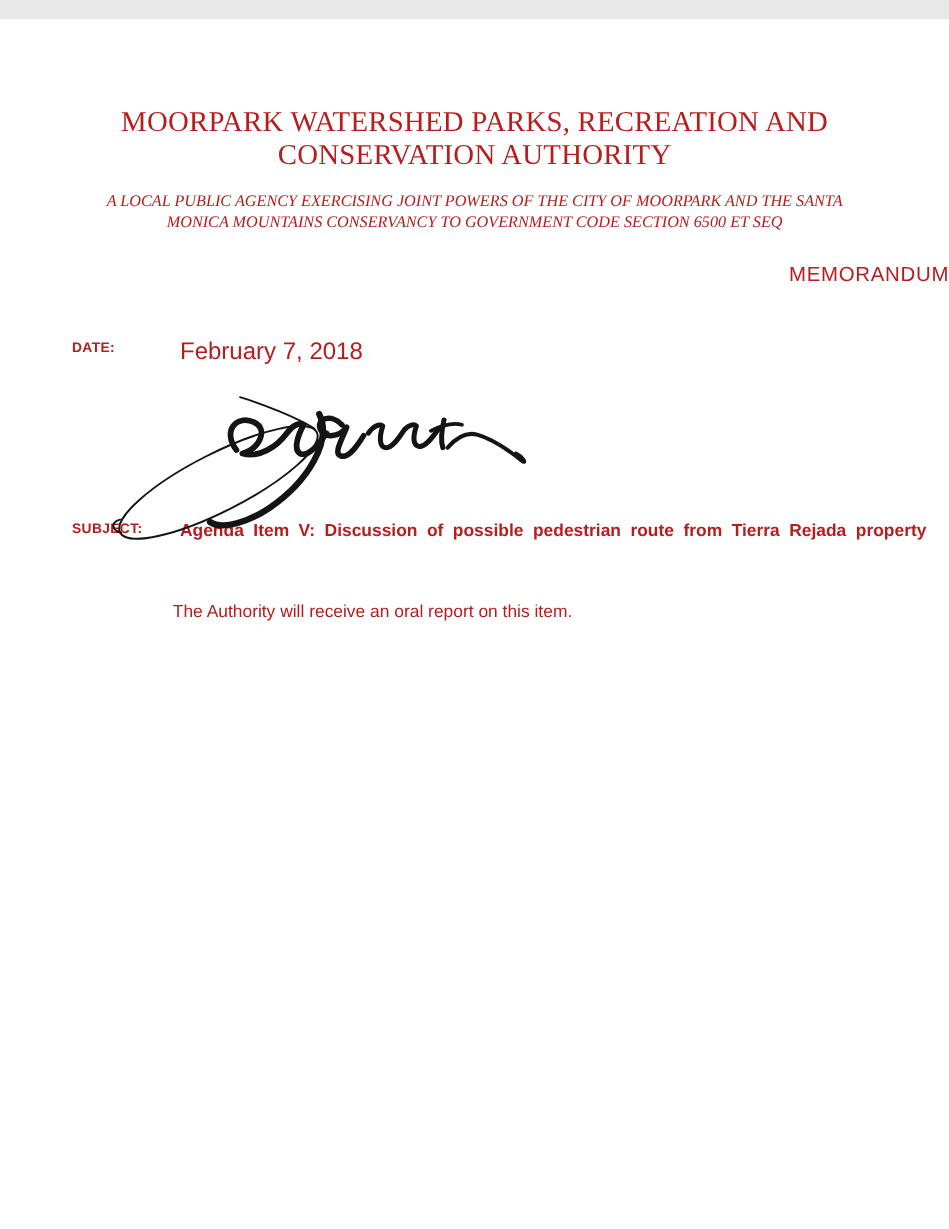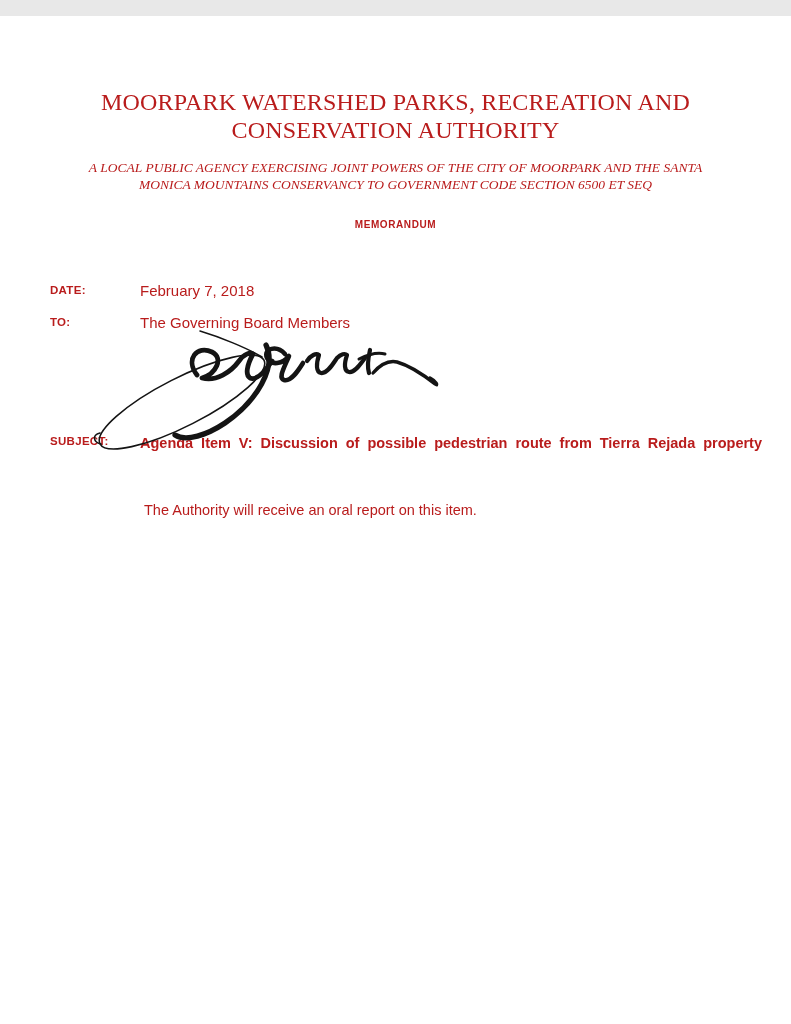--- a/index.html
+++ b/index.html
@@ -39,45 +39,45 @@
     font-style: italic;
     font-weight: normal;
     font-size: 13.5px;
     line-height: 17px;
   }
   .memo-heading {
     position: absolute;
     top: 203px;
     left: 0;
     width: 100%;
-    text-align: center;
-    font-weight: bold;
-    font-size: 10px;
+    text-align: right;
+    font-weight: normal;
+    font-size: 17px;
     letter-spacing: 0.6px;
   }
   .row {
     position: absolute;
-    left: 50px;
+    left: 60px;
     width: 720px;
     height: 24px;
   }
   .row .label {
     position: absolute;
     left: 0;
     top: 2px;
     font-size: 11.5px;
     font-weight: bold;
     letter-spacing: 0.3px;
     white-space: nowrap;
   }
   .row .value {
     position: absolute;
     left: 90px;
     top: 0;
-    font-size: 15px;
+    font-size: 20px;
     white-space: nowrap;
   }
   .row-date { top: 266px; }
   .row-to { top: 298px; }
   .row-from { top: 366px; }
   .row-subject { top: 417px; height: 70px; }
   .subject-text {
     position: absolute;
     left: 90px;
     top: 0;
@@ -122,24 +122,20 @@
     <div>MONICA MOUNTAINS CONSERVANCY TO GOVERNMENT CODE SECTION 6500 ET SEQ</div>
   </div>
 
   <div class="memo-heading">MEMORANDUM</div>
 
   <div class="row row-date">
     <span class="label">DATE:</span>
     <span class="value">February 7, 2018</span>
   </div>
 
-  <div class="row row-to">
-    <span class="label">TO:</span>
-    <span class="value">The Governing Board Members</span>
-  </div>
 
 
   <div class="row row-subject">
     <span class="label">SUBJECT:</span>
     <div class="subject-text">
       <div class="just">Agenda Item V: Discussion of possible pedestrian route from Tierra Rejada property</div>
     </div>
   </div>
 
   <div class="body-par">The Authority will receive an oral report on this item.</div>

